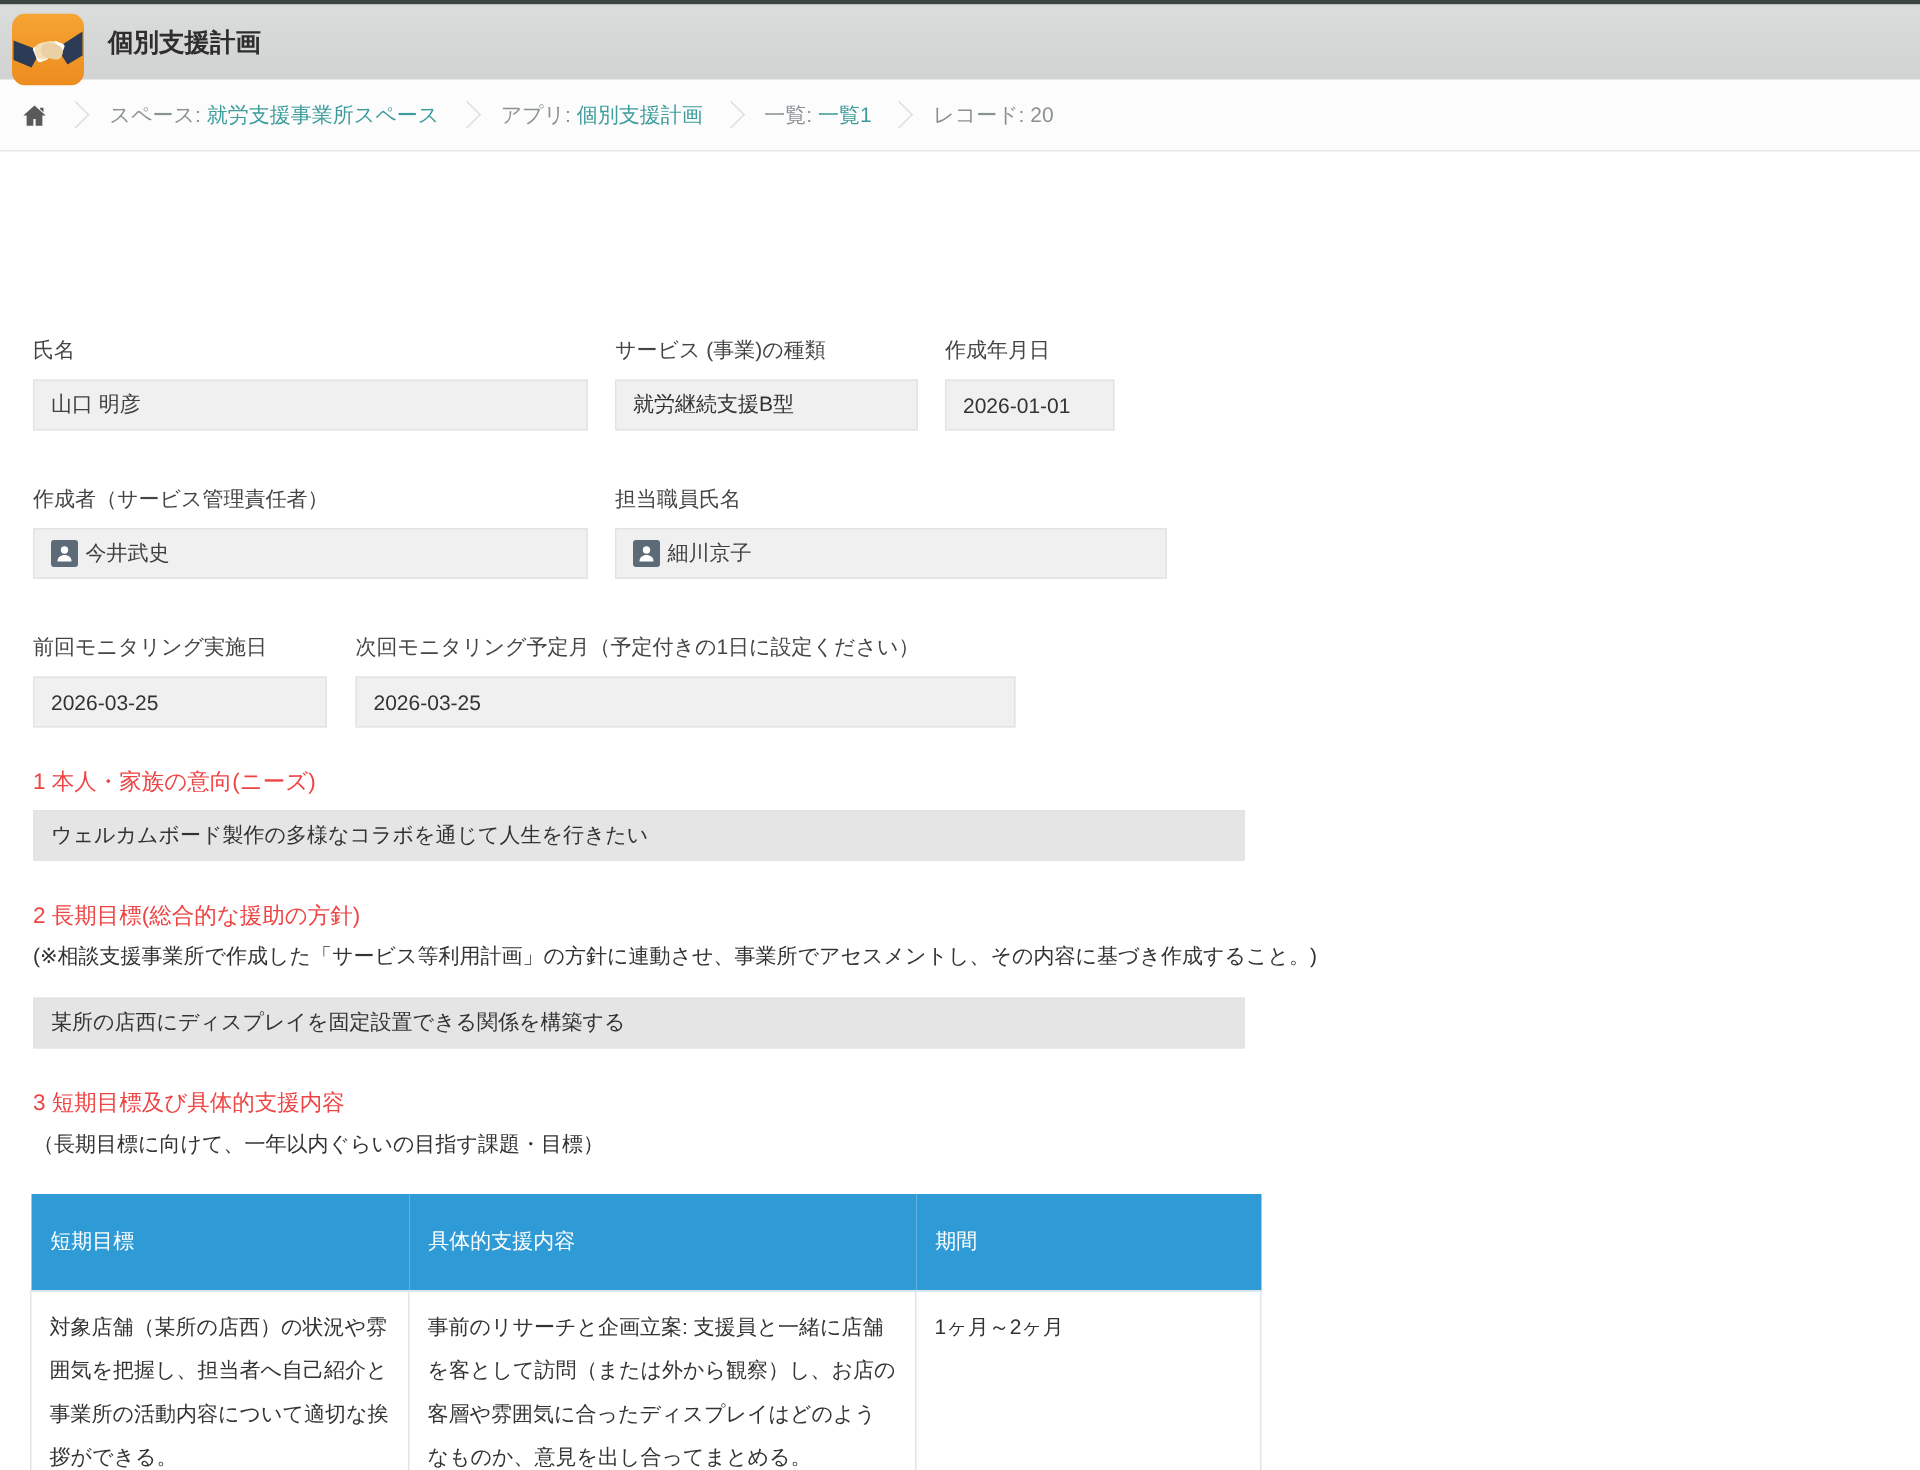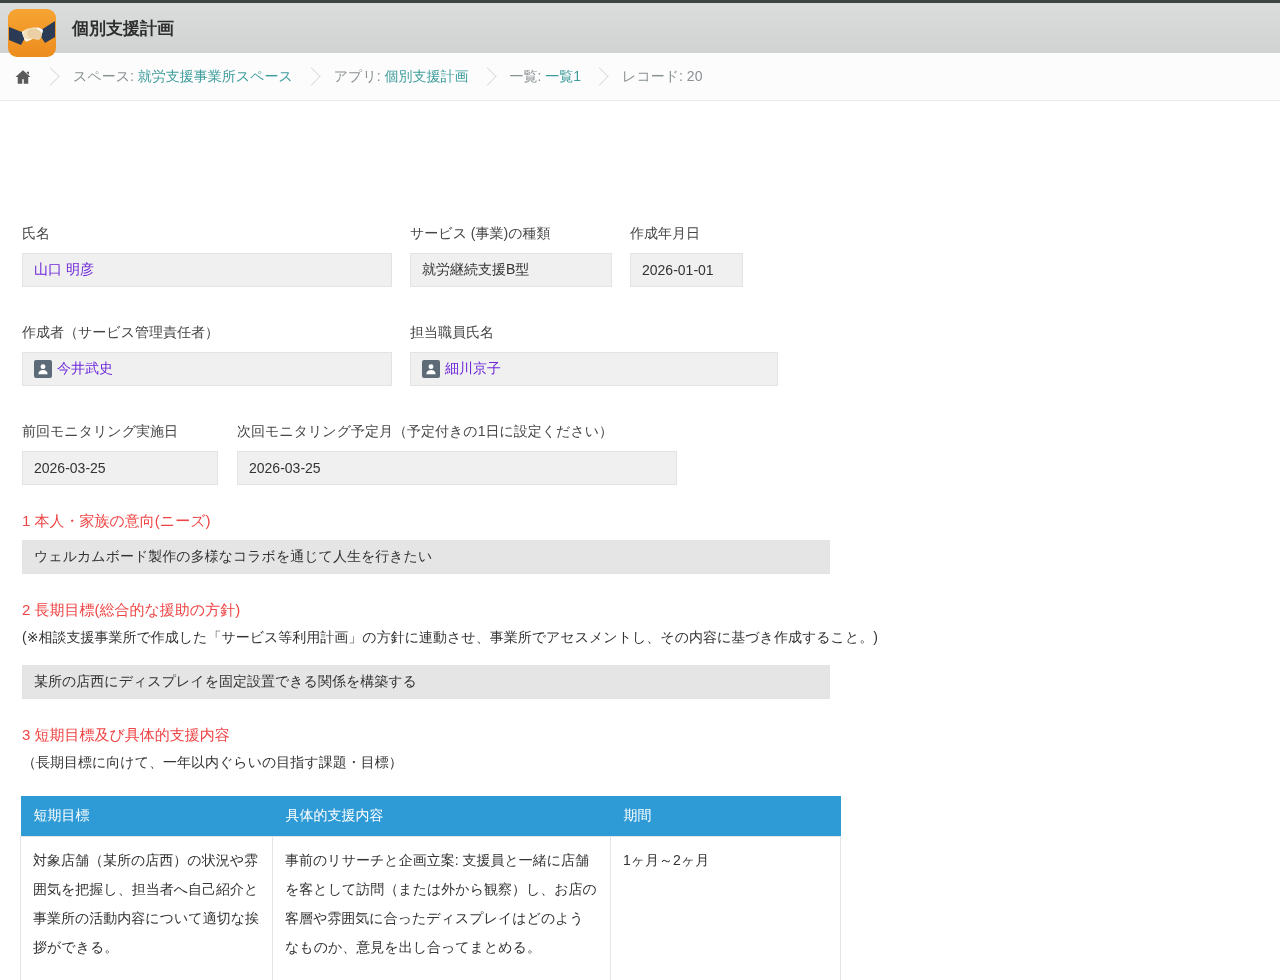--- a/index.html
+++ b/index.html
@@ -37,39 +37,39 @@
   
   .content { padding:108px 0 0 22px; }
   .field-row { display:flex; margin-bottom:21px; }
   .fg { margin-right:18px; }
   .flabel { display:block; color:#454545; font-size:14px; margin-bottom:10px; white-space:nowrap;margin-top:16px; }
   .fbox {
     background:#f0f0f0; border:1px solid #e3e3e3;
     padding:7px 11px; font-size:14px; color:#333; min-height:34px;
     display:flex; align-items:center;
   }
-  .vlink { color:#6d28d9; text-decoration:none; cursor:pointer; }
+  .vlink { color:#404040; text-decoration:none; cursor:pointer; }
   .avatar {
     width:18px; height:18px; background:#5d6b79; border-radius:2px;
     display:inline-flex; align-items:center; justify-content:center; margin-right:5px; flex:0 0 18px;
   }
   .w370 { width:370px; } .w202 { width:202px; } .w113 { width:113px; }
   .w368 { width:368px; } .w196 { width:196px; } .w440 { width:440px; margin-left:1px; }
   
   .sec-head { font-size:15px; font-weight:normal; color:#ef4444; margin:27px 0 9px; }
   .sec-note { font-size:14px; color:#333; margin:0 0 18px; }
   .sec-box {
     width:808px; background:#e5e5e5; border:1px solid #e3e3e3;
     padding:7px 11px; font-size:14px; min-height:33px; margin-bottom:0;
   }
   
   .ktable { border-collapse:collapse; margin-top:24px; margin-left:-2px; table-layout:fixed; }
   .ktable th {
     background:#2e9bd6; color:#fff; font-weight:normal; text-align:left;
-    padding:11px 13px; font-size:14px;
+    padding:23px 13px; font-size:14px;
   }
   .ktable td {
     border:1px solid #dfe5e9; background:#fff;
     padding:9px 12px 12px; font-size:14px; line-height:29px;
     vertical-align:top; color:#333;
   }
   .pre { white-space:pre-line; }
 </style>
 </head>
 <body>

